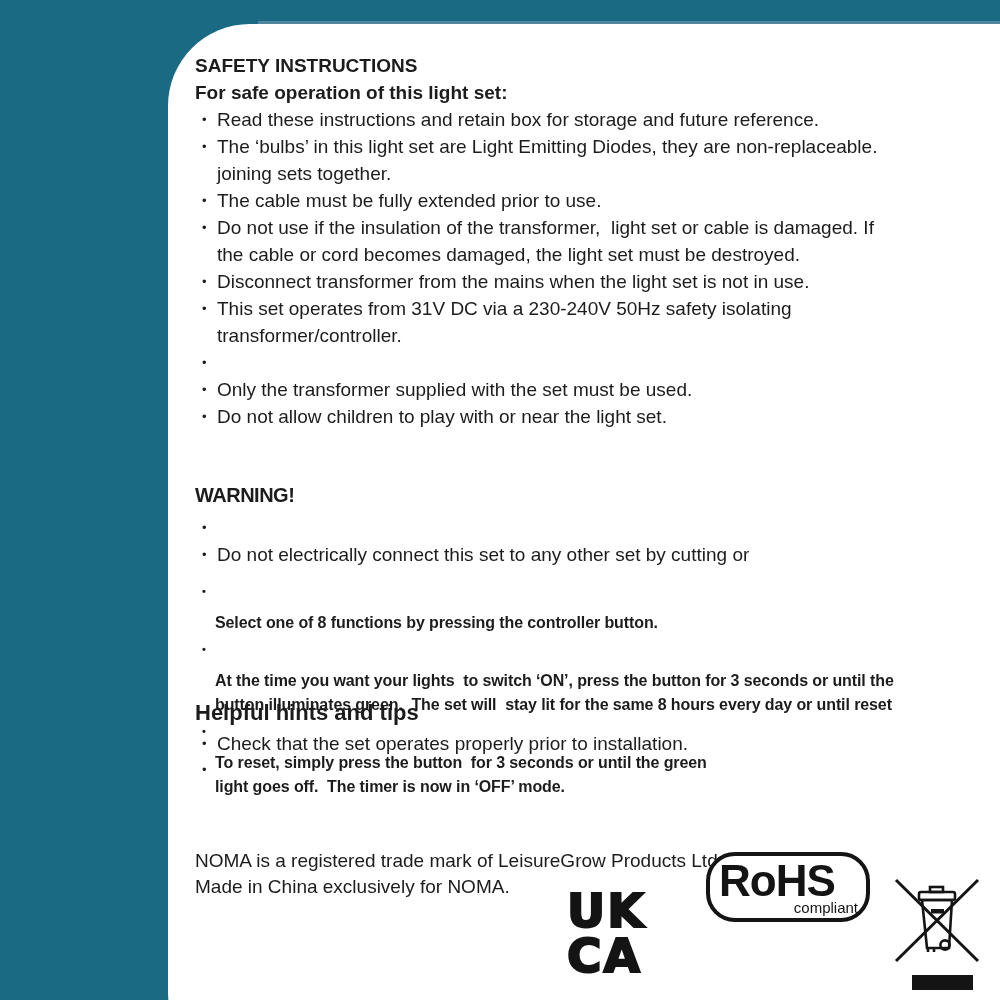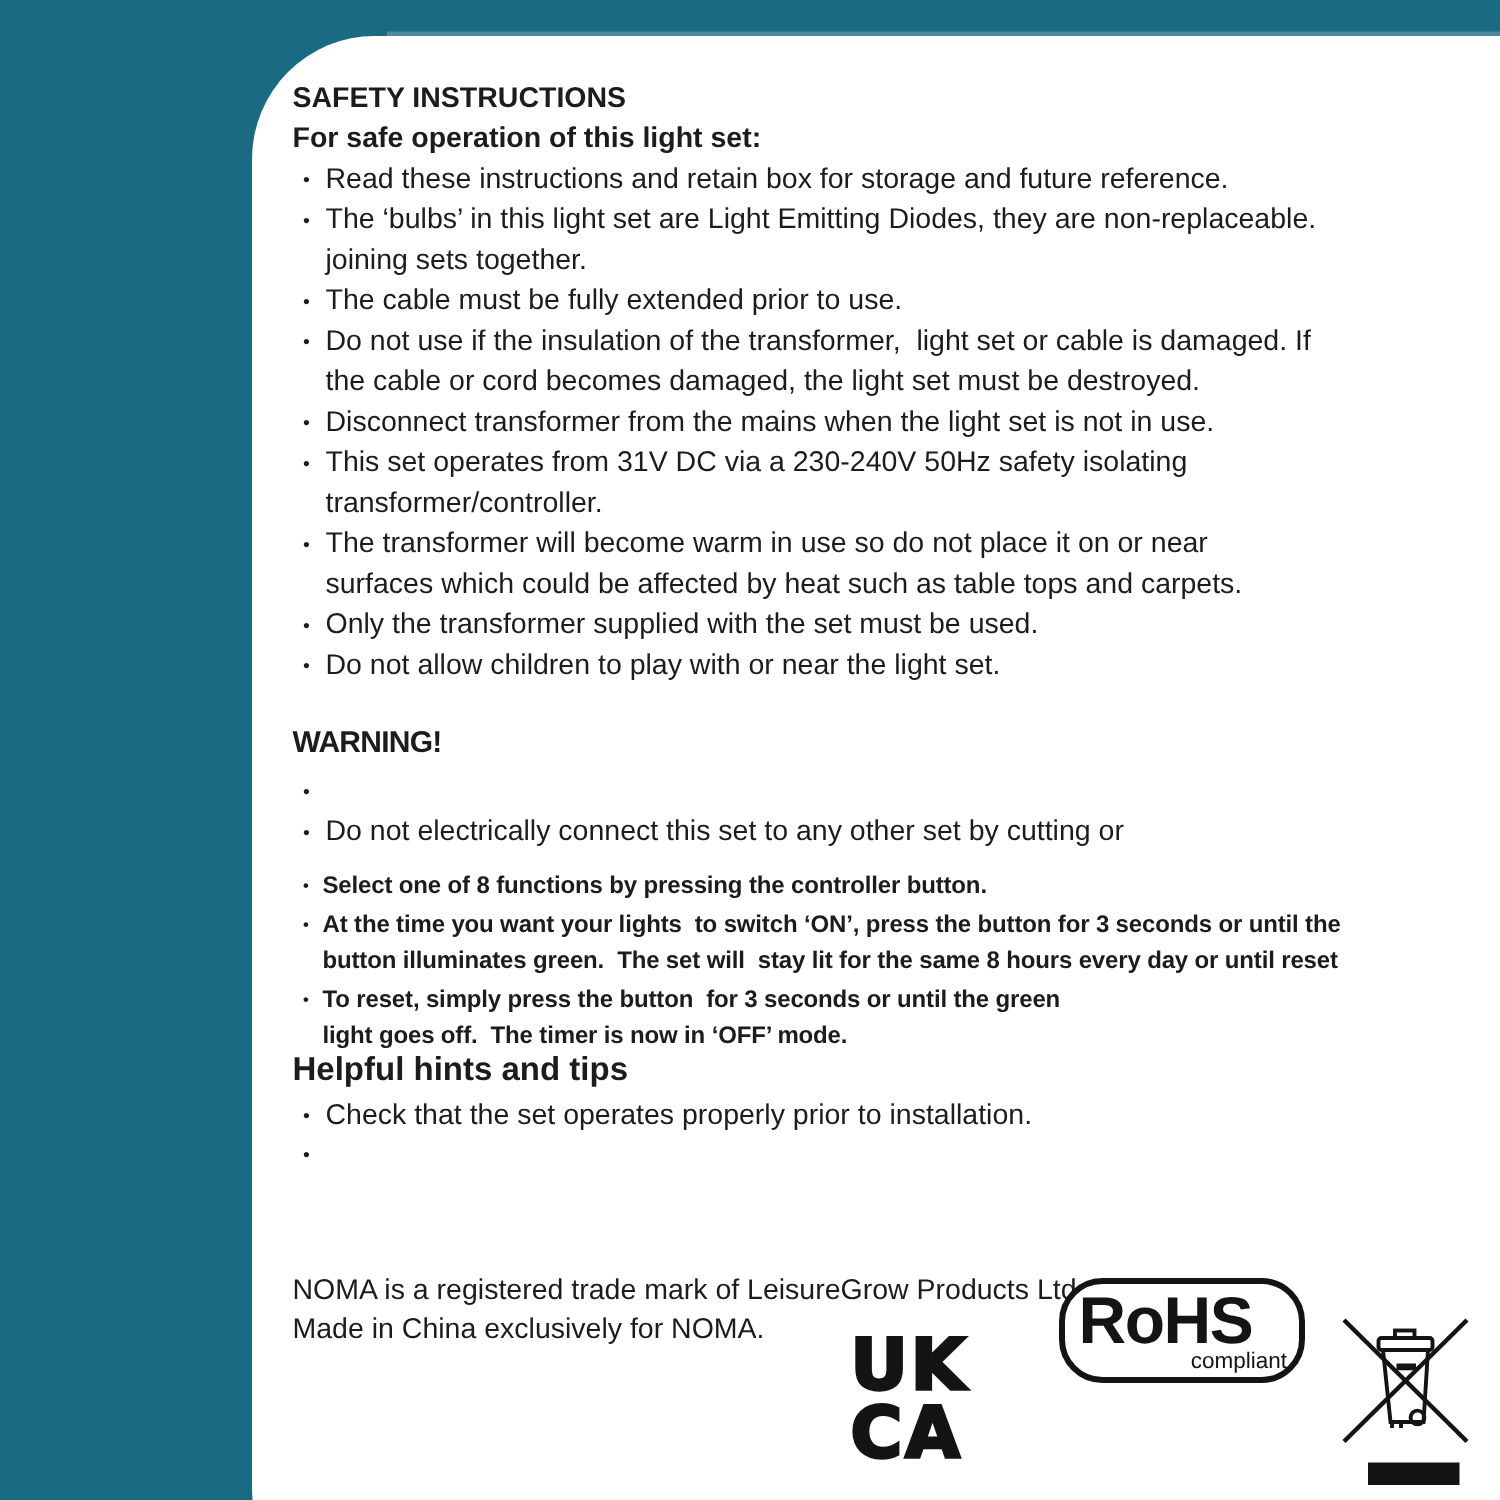--- a/index.html
+++ b/index.html
@@ -32,21 +32,21 @@
   .bullet .txt { white-space: pre; }
 
   #safety  { left: 195px; top: 52px;  width: 790px; }
   #warning { left: 195px; top: 482px; width: 790px; }
   #warning .heading { font-size: 20px; letter-spacing: -0.5px; margin-bottom: 5px; }
 
   
   #timer { left: 195px; top: 579px; width: 795px; font-weight: bold; }
   #timer .bullet { margin-bottom: 2px; }
   #timer .bullet .dot { font-size: 11px; line-height: 24px; width: 13px; }
-  #timer .bullet .txt { font-size: 16px; line-height: 24px; letter-spacing: -0.1px; }
+  #timer .bullet .txt { font-size: 16px; line-height: 24px; letter-spacing: -0.1px; margin-top: 32px; }
 
   #hints { left: 195px; top: 685px; width: 790px; margin-top: 13px; }
   #hints .heading { font-size: 22px; line-height: 30px; margin-bottom: 3px; }
   #hints .bullet .dot { line-height: 26px; }
   #hints .bullet .txt { line-height: 26px; }
 
   #footer { left: 195px; top: 848px; width: 700px; font-size: 19px; line-height: 26px; white-space: pre; }
 
   
   #ukca {
@@ -102,22 +102,20 @@
         <span class="dot">•</span>
         <span class="txt">Disconnect transformer from the mains when the light set is not in use.</span>
       </div>
     <div class="bullet">
         <span class="dot">•</span>
         <span class="txt">This set operates from 31V DC via a 230-240V 50Hz safety isolating
 transformer/controller.</span>
       </div>
     <div class="bullet">
         <span class="dot">•</span>
-        <span class="txt">The transformer will become warm in use so do not place it on or near
-surfaces which could be affected by heat such as table tops and carpets.</span>
       </div>
     <div class="bullet">
         <span class="dot">•</span>
         <span class="txt">Only the transformer supplied with the set must be used.</span>
       </div>
     <div class="bullet">
         <span class="dot">•</span>
         <span class="txt">Do not allow children to play with or near the light set.</span>
       </div>
   </div>

